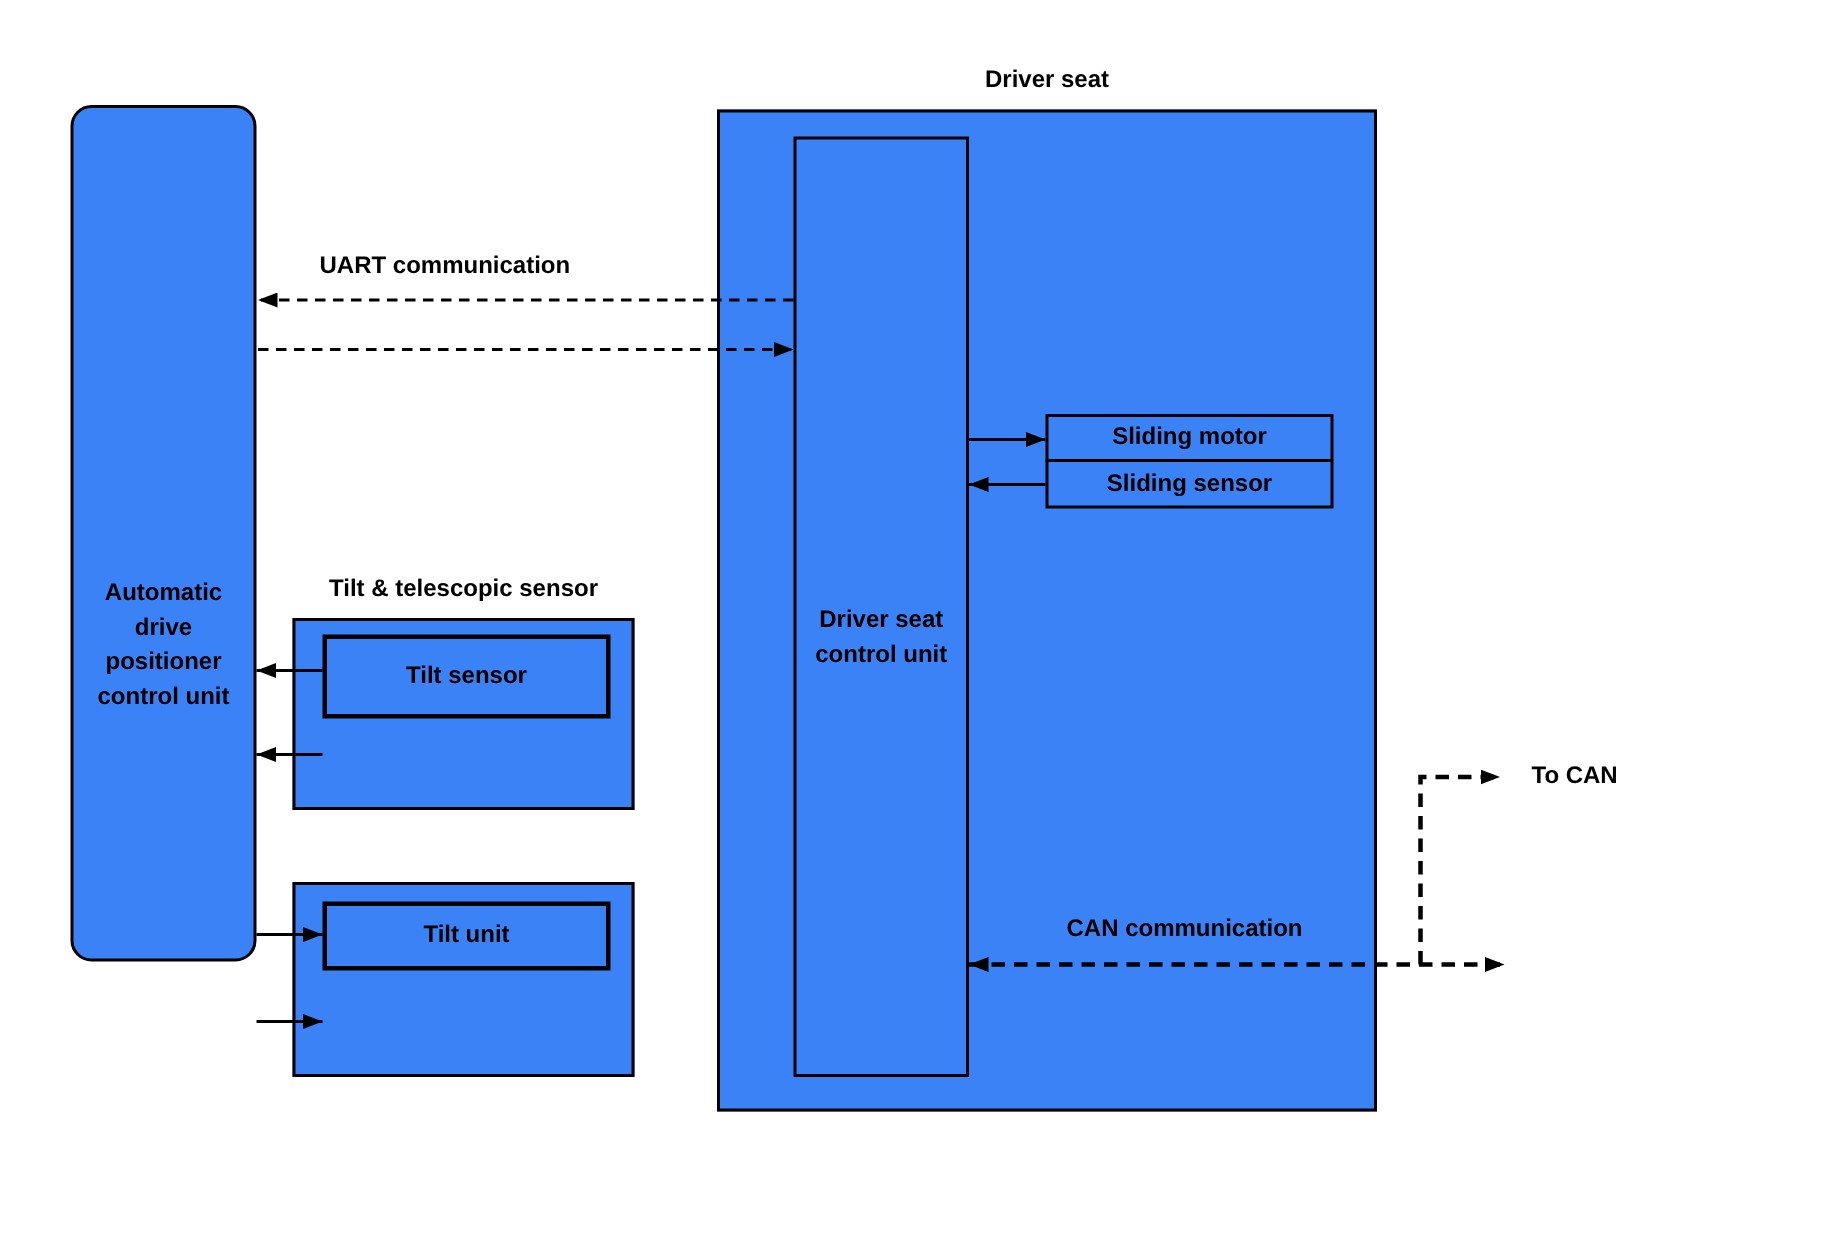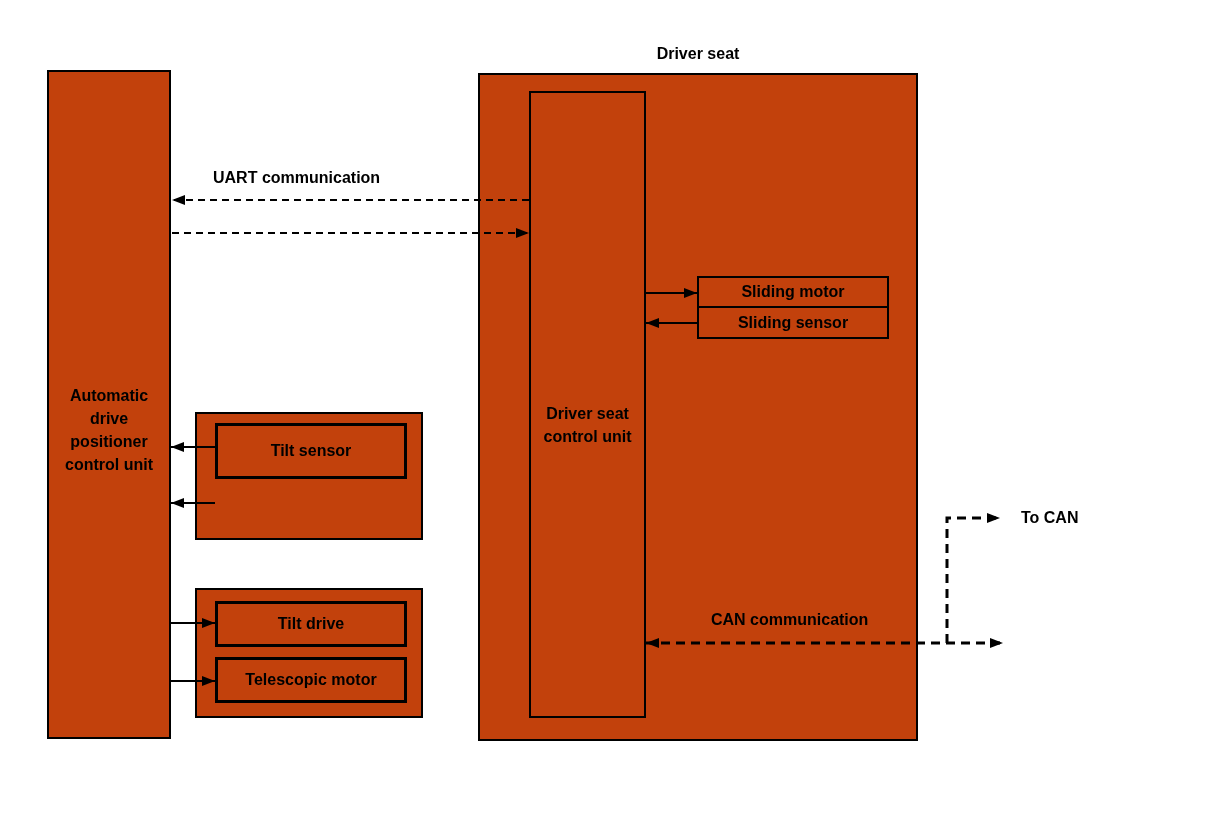--- a/index.html
+++ b/index.html
@@ -15,21 +15,21 @@
     font-family: "Liberation Sans", sans-serif;
     font-weight: bold;
     color: #000;
     font-size: 16px;
     overflow: hidden;
   }
   .box {
     position: absolute;
     box-sizing: border-box;
     border: 2px solid #000;
-    background: #c2410c;
+    background: #3b82f6;
   }
   .thickbox {
     border-width: 3px;
   }
   .center-flex {
     display: flex;
     align-items: center;
     justify-content: center;
     text-align: center;
   }
@@ -53,21 +53,21 @@
     width: 1216px;
     height: 824px;
     pointer-events: none;
   }
 </style>
 </head>
 <body>
 
 <div id="canvas">
 
-  <div class="box" style="left:47px; top:70px; width:124px; height:669px;">
+  <div class="box" style="left:47px; top:70px; width:124px; height:571px;border-radius:14px;">
     <div class="stacklabel" style="top:312px;">
       <span>Automatic</span>
       <span>drive</span>
       <span>positioner</span>
       <span>control unit</span>
     </div>
   </div>
 
   <div class="lbl ctr" style="left:478px; top:45px; width:440px;">Driver seat</div>
   <div class="box" style="left:478px; top:73px; width:440px; height:668px;"></div>
@@ -81,31 +81,29 @@
 
   <div class="lbl" style="left:213px; top:169px;">UART communication</div>
 
   <div class="box center-flex" style="left:697px; top:276px; width:192px; height:32px;">
     <span>Sliding motor</span>
   </div>
   <div class="box center-flex" style="left:697px; top:306px; width:192px; height:33px;">
     <span>Sliding sensor</span>
   </div>
 
+  <div class="lbl ctr" style="left:195px; top:384px; width:228px;">Tilt &amp; telescopic sensor</div>
   <div class="box" style="left:195px; top:412px; width:228px; height:128px;"></div>
   <div class="box thickbox center-flex" style="left:215px; top:423px; width:192px; height:56px;">
     <span>Tilt sensor</span>
   </div>
 
   <div class="box" style="left:195px; top:588px; width:228px; height:130px;"></div>
   <div class="box thickbox center-flex" style="left:215px; top:601px; width:192px; height:46px;">
-    <span>Tilt drive</span>
-  </div>
-  <div class="box thickbox center-flex" style="left:215px; top:657px; width:192px; height:46px;">
-    <span>Telescopic motor</span>
+    <span>Tilt unit</span>
   </div>
 
   <div class="lbl" style="left:687px; top:611px;margin-left:24px;">CAN communication</div>
 
   <div class="lbl" style="left:1021px; top:509px;text-align:right;">To CAN</div>
 
 
   <svg class="overlay" viewBox="0 0 1216 824" xmlns="http://www.w3.org/2000/svg">
     <defs>
       <marker id="mEnd" markerWidth="14" markerHeight="10" refX="13" refY="5" orient="auto" markerUnits="userSpaceOnUse">

